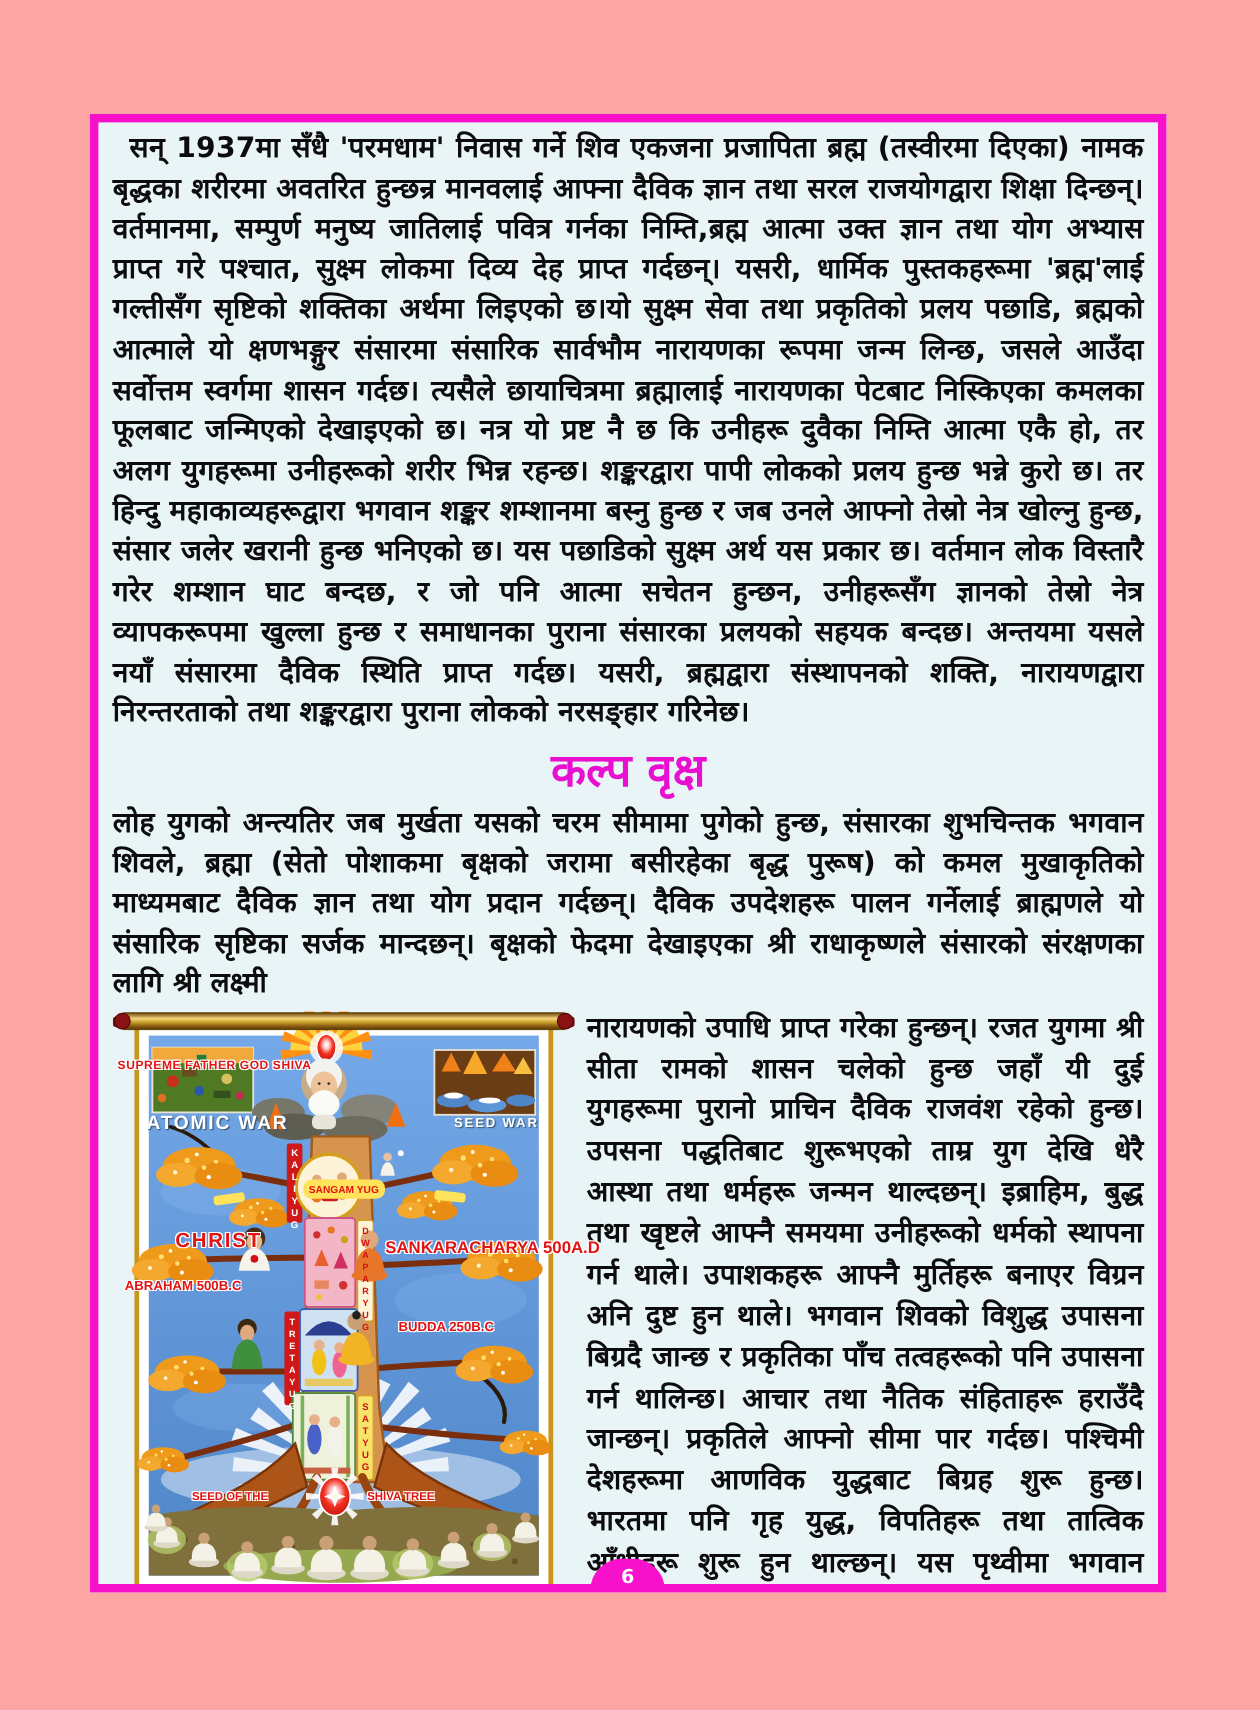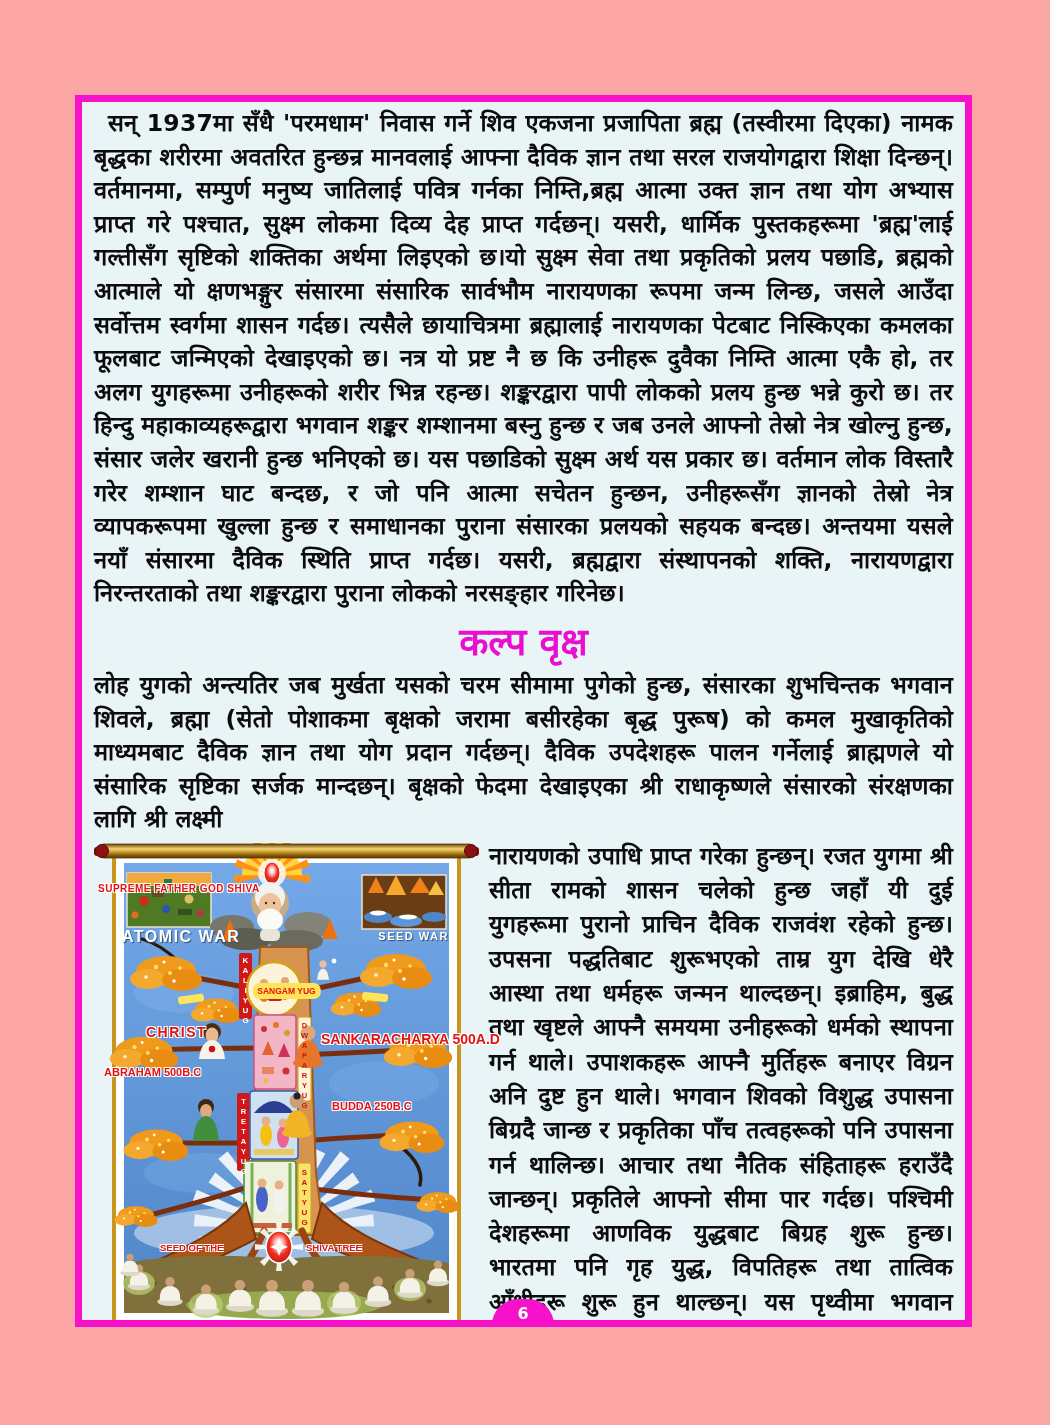--- a/index.html
+++ b/index.html
@@ -23,21 +23,21 @@
   .vlabel{writing-mode:vertical-rl;text-orientation:upright;letter-spacing:1px;text-shadow:none;}
   .lbl-supreme{left:4px;right:0;top:40px;text-align:left;font-size:10px;letter-spacing:.5px;}
   .lbl-atomic{left:28px;top:85px;font-size:16px;letter-spacing:1.5px;}
   .lbl-civil{right:30px;top:87px;font-size:11px;letter-spacing:1.5px;}
   .lbl-sangam{left:50%;top:96px;transform:translateX(-50%);font-size:8.5px;background:#ffe35a;
               padding:3px 5px;border-radius:7px;text-shadow:none;margin-top:44px;}
   .lbl-kaliyug{left:147px;top:113px;font-size:8px;color:#fff;}
   .lbl-dwapar{left:206px;top:178px;font-size:7.5px;color:#d01212;}
   .lbl-treta{left:145px;top:254px;font-size:7.5px;color:#fff;}
   .lbl-satyug{left:206px;top:325px;font-size:8px;color:#d01212;}
-  .lbl-christ{left:52px;top:181px;font-size:14px;letter-spacing:1.5px;}
+  .lbl-christ{left:52px;top:181px;font-size:17px;letter-spacing:1.5px;}
   .lbl-sankar{left:227px;top:188px;font-size:14px;}
   .lbl-abraham{left:10px;top:223px;font-size:11px;}
   .lbl-budda{left:238px;top:229px;font-size:11px;margin-top:28px;}
   .lbl-seed1{left:66px;top:399px;font-size:9.5px;}
   .lbl-seed2{left:212px;top:399px;font-size:9.5px;}
   .page-number{position:absolute;left:523px;top:1299px;transform:translateX(-50%);
                width:62px;height:26px;background:#f711cb;border-radius:34px 34px 0 0;
                color:#ffffff;font-weight:bold;font-size:16px;text-align:center;line-height:30px;
                z-index:3;}
 </style>

